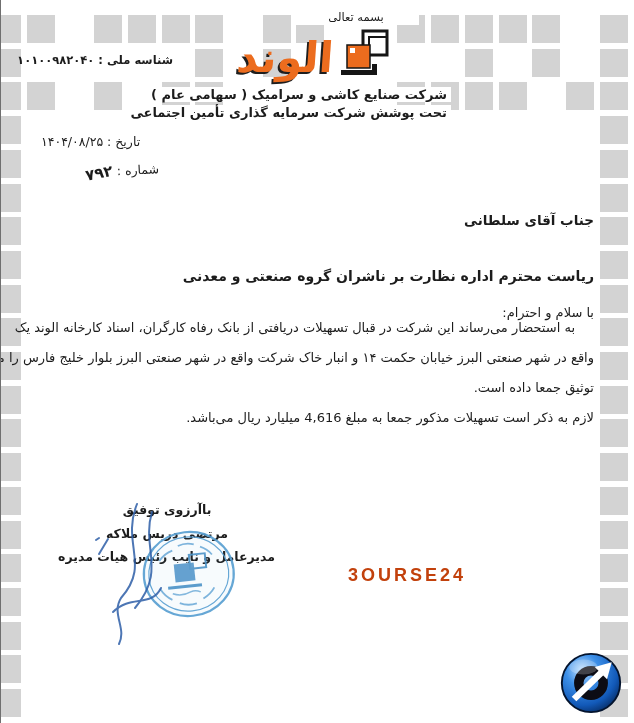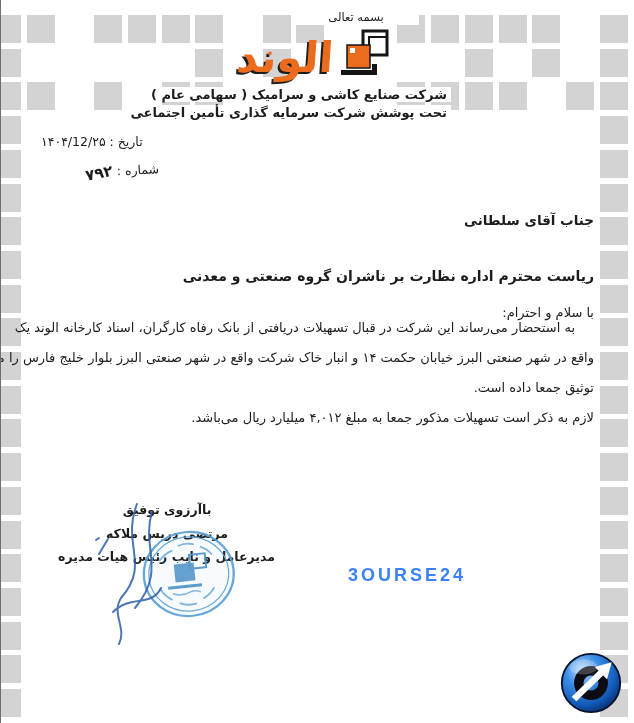--- a/index.html
+++ b/index.html
@@ -35,21 +35,21 @@
   .b3{top:380px; right:41px; font-size:13px;}
   .b4{top:410px; right:41px; font-size:13px;}
   .sigline{left:58px; width:216px; text-align:center; font-weight:bold; font-size:12.5px;}
   .sig1{top:502px;} .sig2{top:526px;} .sig3{top:549px;}
   .stamp{position:absolute; left:140px; top:528px; transform:rotate(-6deg); opacity:.92;}
   .sigpath{position:absolute; left:78px; top:492px;}
   .b24tri{position:absolute; left:345px; top:477px;}
   .b24word{
     position:absolute; top:565px; left:340px; width:132px; text-align:center;
     font-family:"Liberation Sans", sans-serif; font-weight:bold; font-size:18px;
-    letter-spacing:3px; color:#3b82f6;
+    letter-spacing:3px; color:#c2410c;
   }
   .ball{position:absolute; left:558px; top:651px;}
 </style>
 </head>
 <body>
 
 <div class="page">
 
   <div id="tiles">
       <div class="tile" style="left: -8px; top: 15px; background: rgb(211, 211, 211);"></div>
@@ -115,50 +115,51 @@
       <div class="tile" style="left: 598.6px; top: 587.9px; background: rgb(211, 211, 211);"></div>
       <div class="tile" style="left: -8px; top: 621.6px; background: rgb(211, 211, 211);"></div>
       <div class="tile" style="left: 598.6px; top: 621.6px; background: rgb(211, 211, 211);"></div>
       <div class="tile" style="left: -8px; top: 655.3px; background: rgb(211, 211, 211);"></div>
       <div class="tile" style="left: 598.6px; top: 655.3px; background: rgb(211, 211, 211);"></div>
       <div class="tile" style="left: -8px; top: 689px; background: rgb(211, 211, 211);"></div>
       <div class="tile" style="left: 598.6px; top: 689px; background: rgb(211, 211, 211);"></div>
     </div>
 
   <div class="fa bismillah">بسمه تعالی</div>
+  <div class="fa natid">شناسه ملی : ۱۰۱۰۰۹۸۲۰۴۰</div>
 
   <div class="logo-box">
     <div class="logo-word">الوند</div>
     <span class="logo-icon">
       <svg width="50" height="58" viewBox="0 0 50 58">
         <rect x="22" y="2" width="24" height="24" fill="#ffffff" stroke="#151515" stroke-width="3"></rect>
         <rect x="28" y="8" width="18" height="18" fill="none" stroke="#151515" stroke-width="2"></rect>
         <rect x="6" y="16" width="23" height="23" fill="#ec6c1e" stroke="#151515" stroke-width="1.5"></rect>
         <rect x="9" y="19" width="5" height="5" fill="#ffffff"></rect>
         <path d="M0 46 h36 v-11 h-5 v6 H0 Z" fill="#151515"></path>
       </svg>
     </span>
   </div>
 
   <div class="fa subtitle"><span>شرکت صنایع کاشی و سرامیک ( سهامی عام )</span></div>
   <div class="fa subtitle subtitle2"><span>تحت پوشش شرکت سرمایه گذاری تأمین اجتماعی</span></div>
 
-  <div class="fa meta-date"><span class="ltrnum" style="direction:rtl;unicode-bidi:plaintext;">تاریخ :  ۱۴۰۴/12/۲۵</span></div>
+  <div class="fa meta-date"><span class="ltrnum" style="direction:rtl;unicode-bidi:plaintext;">تاریخ :  ۱۴۰۴/۰۸/۲۵</span></div>
   <div class="fa meta-num">
     <span>شماره :</span>
     <span class="num-val">۷۹۲</span>
   </div>
 
   <div class="fa rec">جناب آقای سلطانی</div>
   <div class="fa rectitle">ریاست محترم اداره نظارت بر ناشران گروه صنعتی و معدنی</div>
   <div class="fa salut">با سلام و احترام:</div>
   <div class="fa b1">به استحضار می‌رساند این شرکت در قبال تسهیلات دریافتی از بانک رفاه کارگران، اسناد کارخانه الوند یک</div>
   <div class="fa b2">واقع در شهر صنعتی البرز خیابان حکمت ۱۴ و انبار خاک شرکت واقع در شهر صنعتی البرز بلوار خلیج فارس را مورد</div>
   <div class="fa b3">توثیق جمعا داده است.</div>
-  <div class="fa b4">لازم به ذکر است تسهیلات مذکور جمعا به مبلغ ۴,۰۱۲ میلیارد ریال می‌باشد.</div>
+  <div class="fa b4">لازم به ذکر است تسهیلات مذکور جمعا به مبلغ 4,616 میلیارد ریال می‌باشد.</div>
 
   <div class="fa sigline sig1">باآرزوی توفیق</div>
   <div class="fa sigline sig2">مرتضی دریس ملاکه</div>
   <div class="fa sigline sig3">مدیرعامل و نایب رئیس هیات مدیره</div>
 
   <div class="stamp">
     <svg width="96" height="92" viewBox="0 0 96 92">
       <ellipse cx="48" cy="46" rx="45" ry="42" fill="rgba(130,180,220,0.07)" stroke="#5aa0d2" stroke-width="2.2"></ellipse>
       <ellipse cx="48" cy="46" rx="40" ry="37" fill="none" stroke="#5aa0d2" stroke-width="1.2"></ellipse>
       <path d="M20 30 q6 -7 14 -9 M40 17 q8 -3 16 0 M62 20 q7 3 11 9" fill="none" stroke="#5aa0d2" stroke-width="1.8" opacity=".85"></path>

